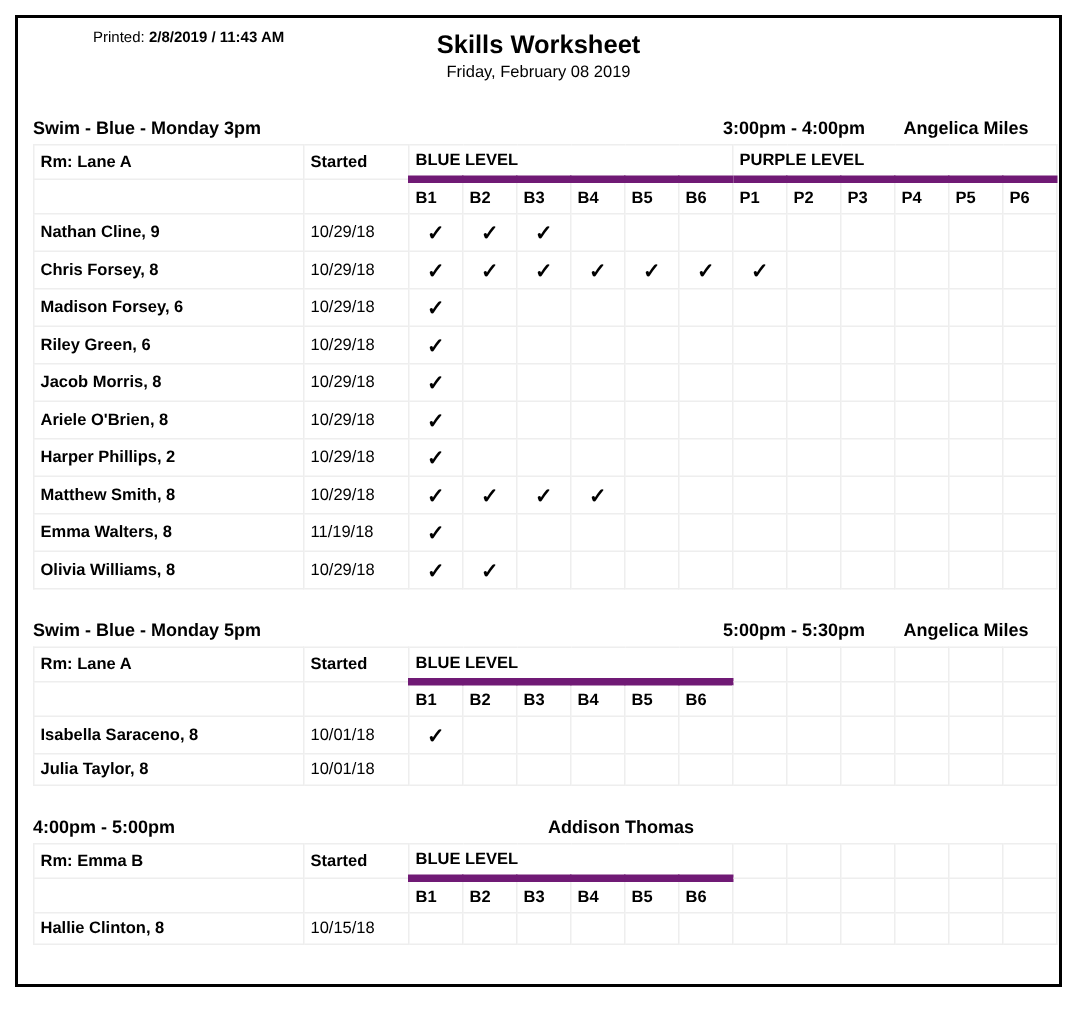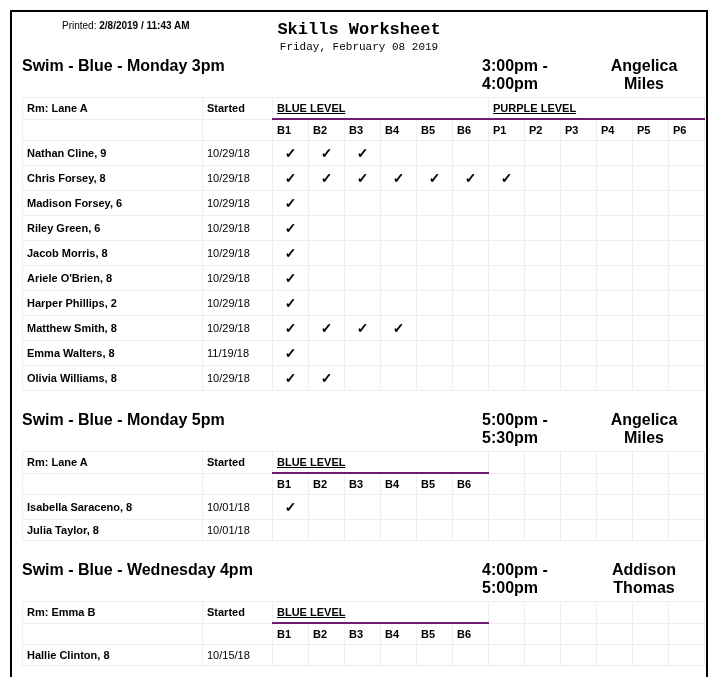--- a/index.html
+++ b/index.html
@@ -22,38 +22,38 @@
     position: absolute;
     top: 8px;
     left: 10px;
     font-size: 10px;
     padding-left: 40px;
   }
   .printed .label { font-weight: 400; }
   .printed .value { font-weight: 700; }
   .title-block {
     text-align: center;
-    font-family: Liberation Mono, monospace;
+    margin-bottom: 20px;
   }
   .title-block h1 {
     margin: 0;
     font-size: 17px;
     font-weight: 700;
   }
   .title-block .subtitle {
     font-size: 11px;
     margin-top: 2px;
   }
   .session {
     margin-bottom: 16px;
   }
   .session-header {
     display: flex;
     font-weight: 700;
-    font-size: 16px;
+    font-size: 12px;
     padding: 4px 0 4px 0;
   }
   .sh-name   { flex: 0 0 460px; }
   .sh-time   { flex: 0 0 110px; }
   .sh-instr  { flex: 1; text-align: center; }
   table {
     border-collapse: collapse;
     width: 100%;
     table-layout: fixed;
     font-size: 11px;
@@ -61,21 +61,21 @@
   }
   th, td {
     border: 1px solid #eee;
     padding: 4px 4px;
     vertical-align: middle;
     height: 20px;
   }
   th { text-align: left; font-weight: 700; background: #fff; }
   .col-name { width: 180px; }
   .col-start { width: 70px; }
-  .level-header { border-bottom: 2px solid #701a75; text-decoration: underline; }
+  .level-header { border-bottom: 5px solid #701a75; }
   .skill-col { width: 36px; text-align: left; }
   .skill-cell { text-align: center; font-size: 14px; }
   .check { font-weight: 700; }
   .row-name { font-weight: 700; }
   .sub th { font-weight: 700; }
 </style>
 </head>
 <body>
 
 <div class="page">
@@ -383,21 +383,20 @@
               <td class="skill-cell"></td>
               <td class="skill-cell"></td>
               <td class="skill-cell"></td>
               <td class="skill-cell"></td>
             </tr>
           </tbody>
         </table>
       </div>
       <div class="session">
         <div class="session-header">
-          <div class="sh-name">Swim - Blue - Wednesday 4pm</div>
           <div class="sh-time">4:00pm - 5:00pm</div>
           <div class="sh-instr">Addison Thomas</div>
         </div>
         <table>
           <colgroup>
             <col class="col-name">
             <col class="col-start">
             <col class="skill-col">
             <col class="skill-col">
             <col class="skill-col">

